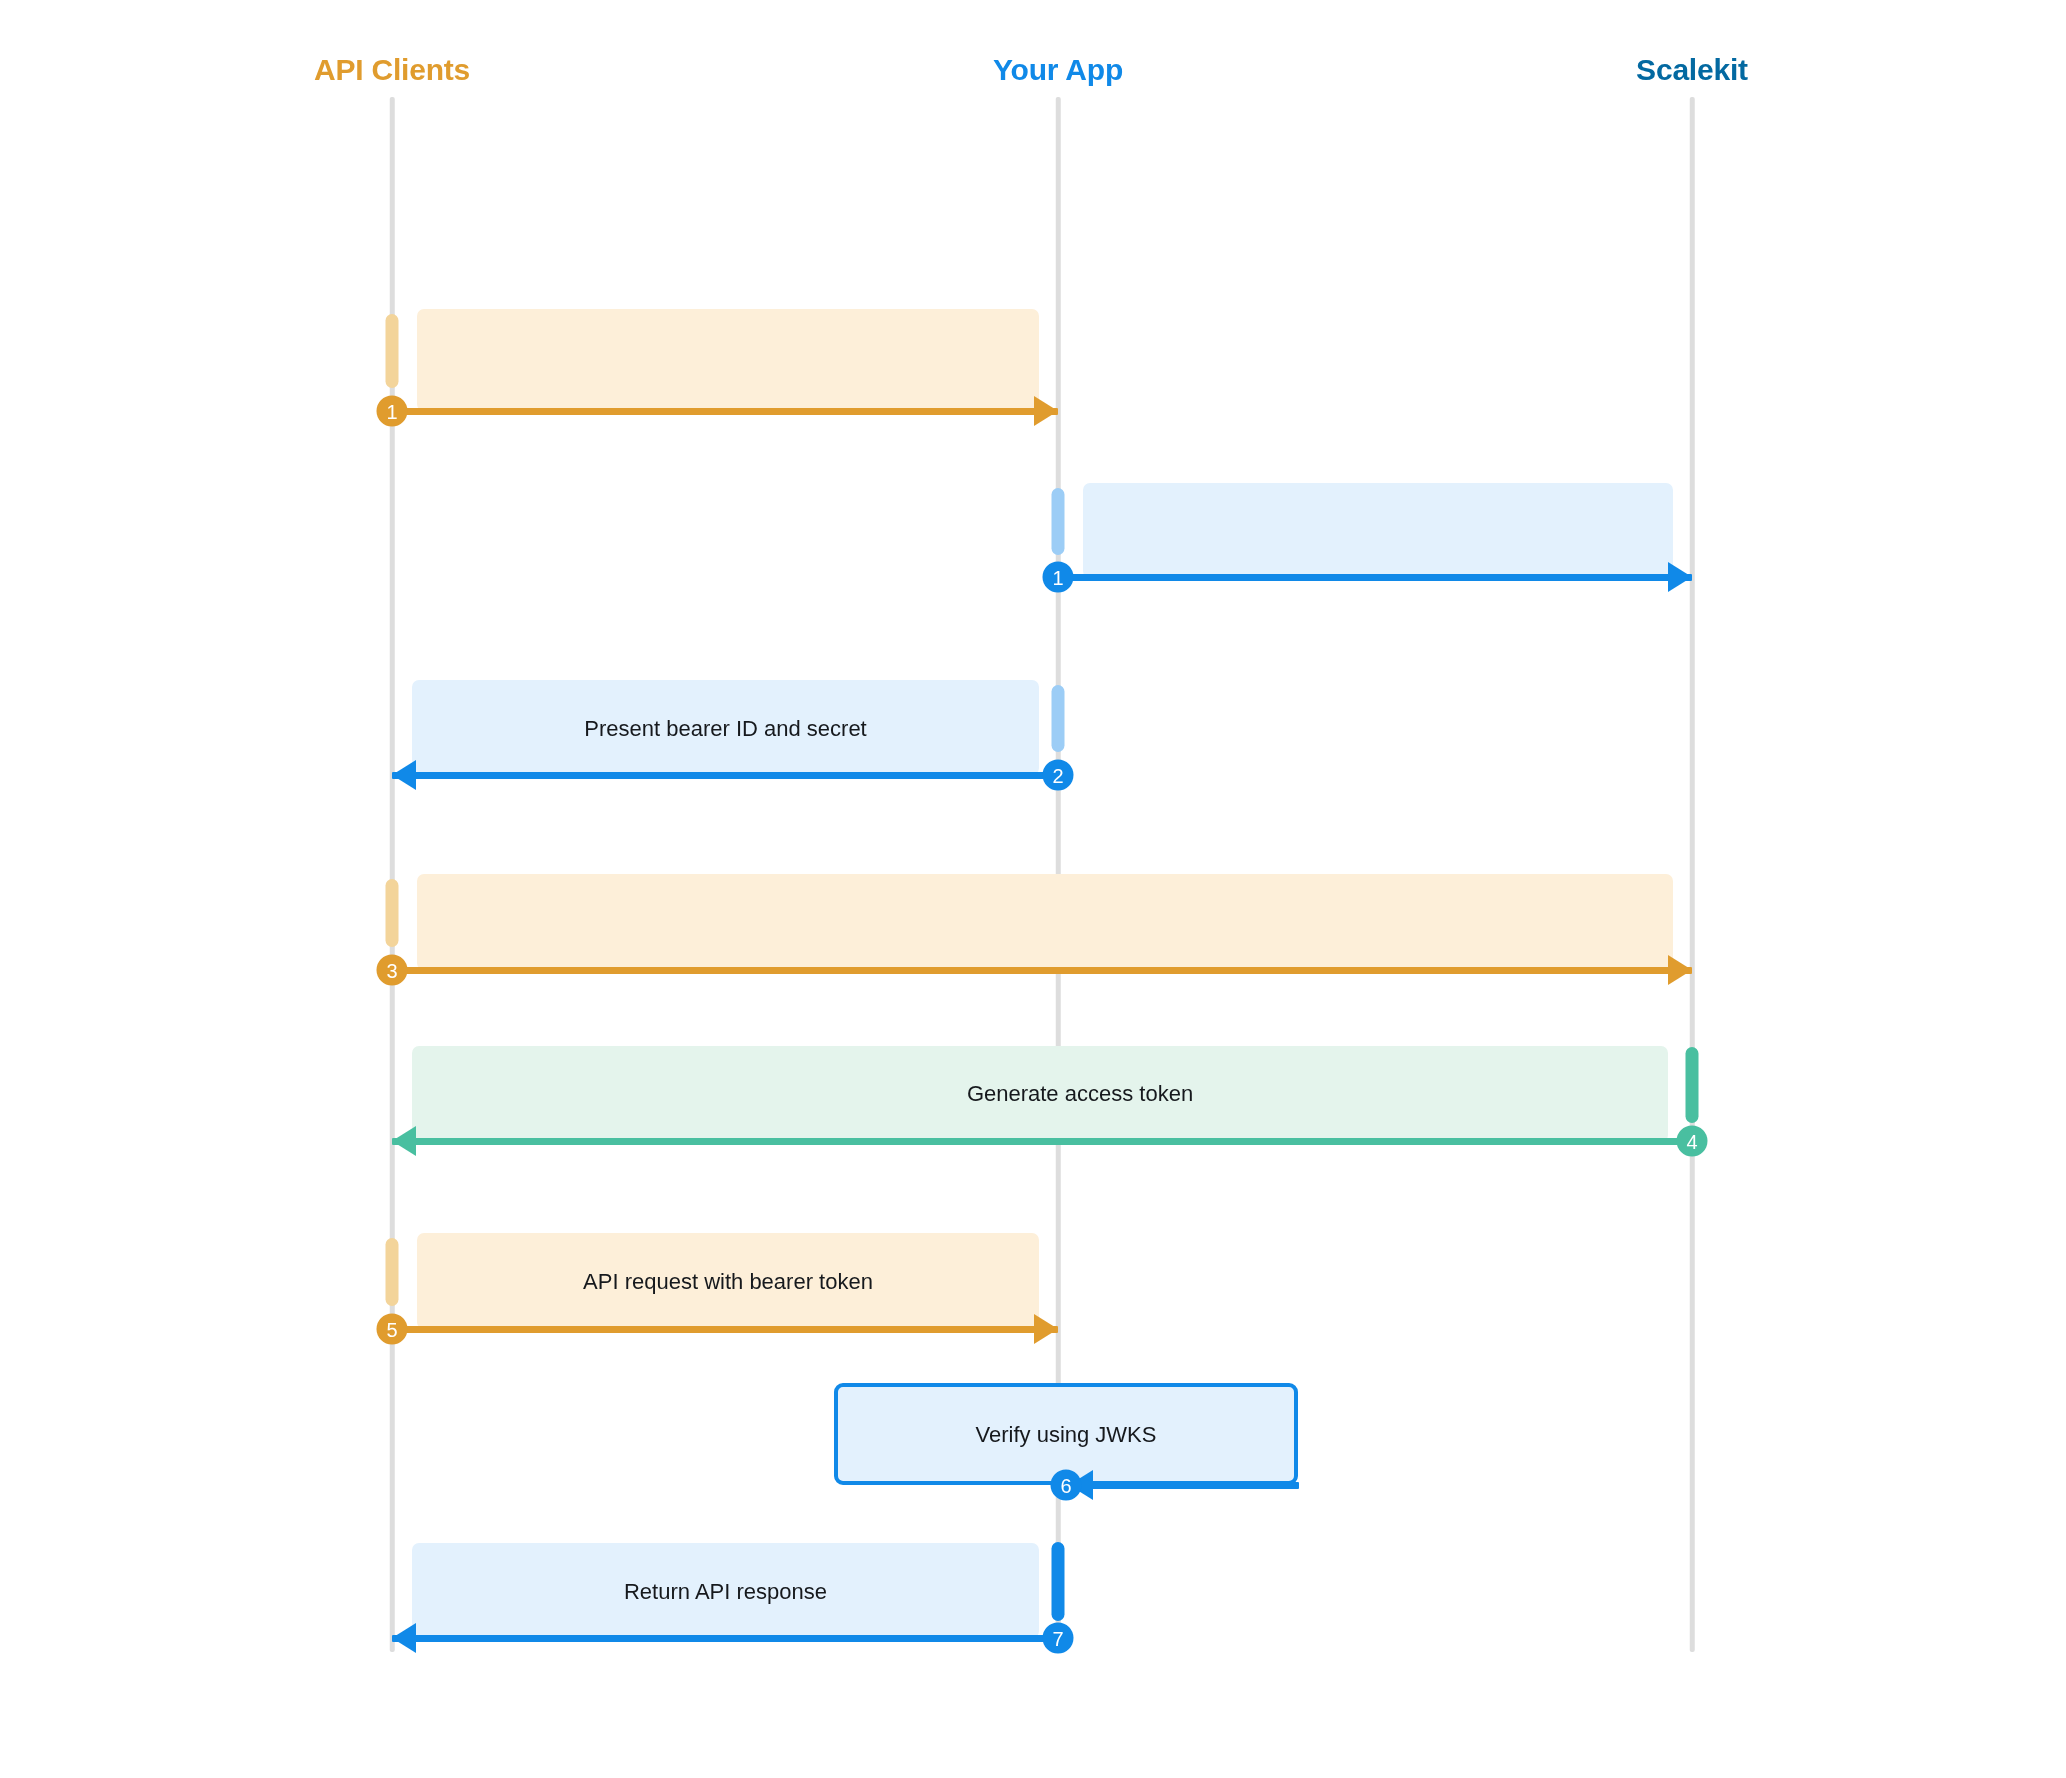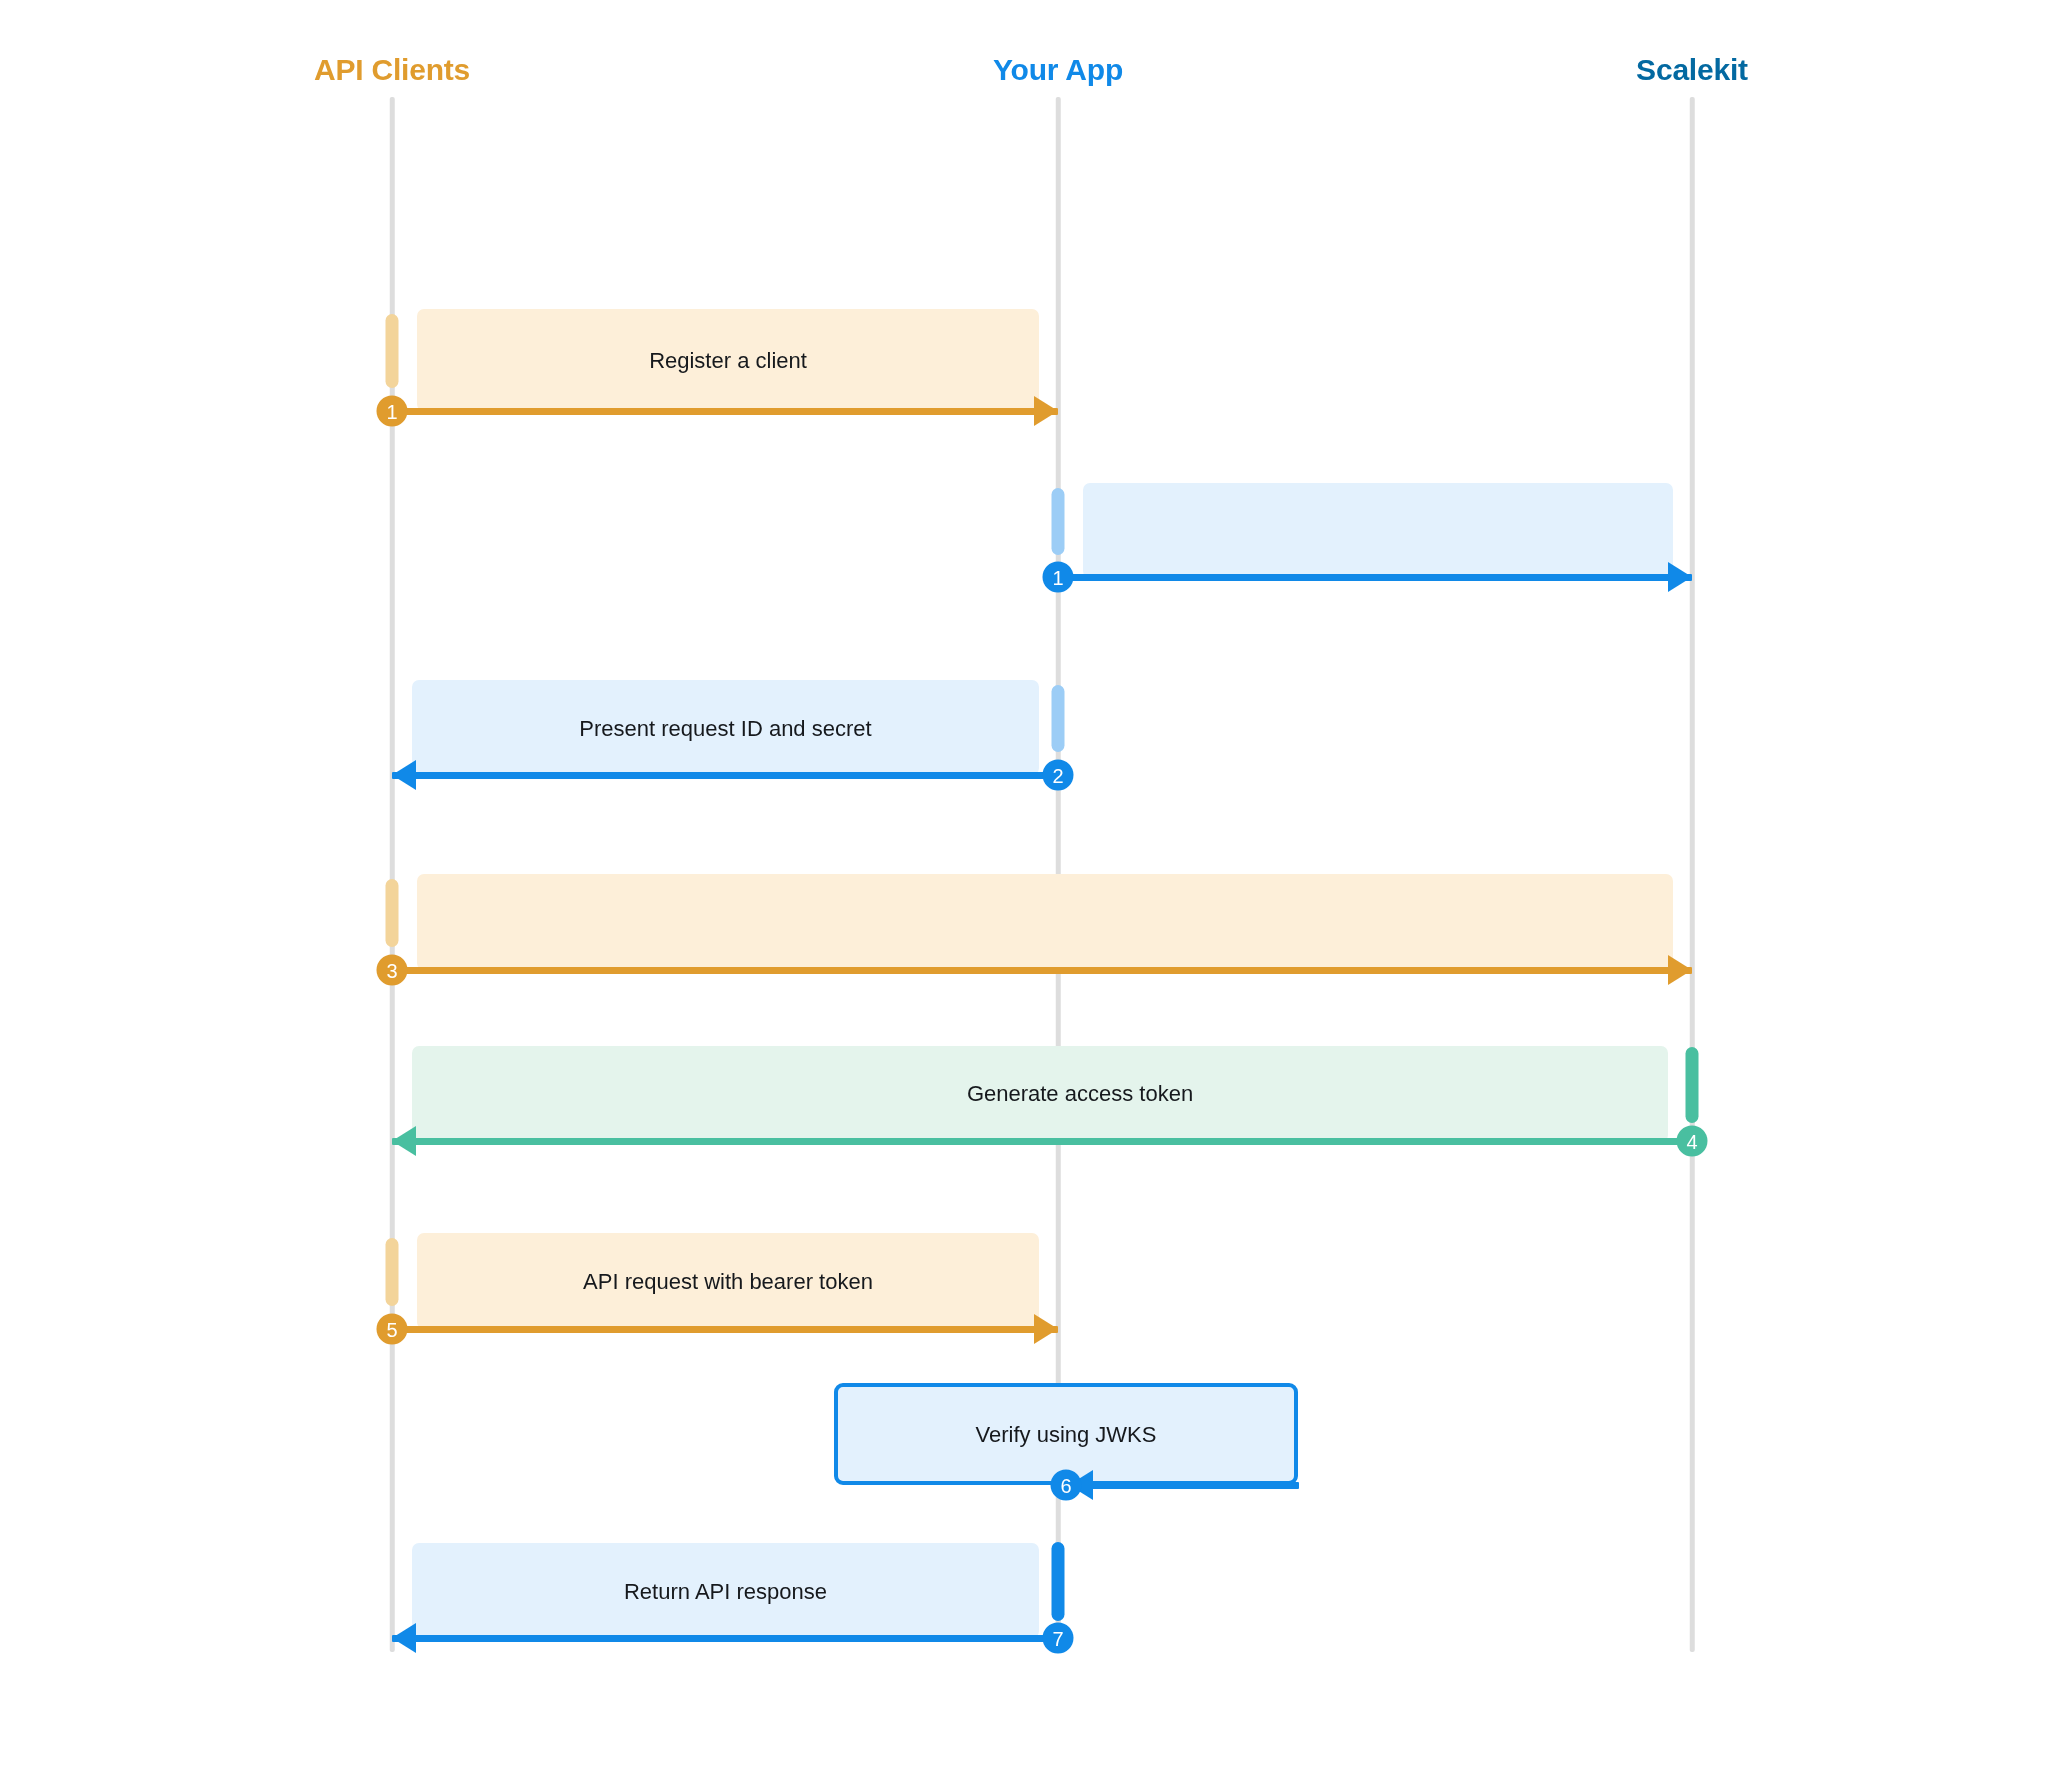--- a/index.html
+++ b/index.html
@@ -102,32 +102,31 @@
 <body>
 
 <div id="stage">
     <div class="lifeline" style="left: 392px; top: 97px; height: 1555px; background: rgb(221, 221, 221);"></div>
     <div class="lifeline" style="left: 1058px; top: 97px; height: 1555px; background: rgb(221, 221, 221);"></div>
     <div class="lifeline" style="left: 1692px; top: 97px; height: 1555px; background: rgb(221, 221, 221);"></div>
     <div class="participant" style="left: 392px; top: 55px; color: rgb(224, 156, 46);">API Clients</div>
     <div class="participant" style="left: 1058px; top: 55px; color: rgb(16, 137, 232);">Your App</div>
     <div class="participant" style="left: 1692px; top: 55px; color: #0369a1;">Scalekit</div>
     <div class="band" style="left: 417px; top: 309px; width: 622px; height: 102px; background: rgb(253, 239, 217);"></div>
-    <div class="band-label" style="left: 417px; width: 622px; top: 348px;">Register a client</div>
     <div class="arrow-line" style="left: 392px; width: 666px; top: 408px; background: rgb(224, 156, 46);"></div>
     <div class="arrow-head" style="top: 396px; left: 1034px; border-left: 24px solid rgb(224, 156, 46);"></div>
     <div class="activation" style="left: 392px; top: 314px; height: 74px; background: rgb(243, 212, 154);"></div>
     <div class="badge" style="left: 392px; top: 411px; background: rgb(224, 156, 46);">1</div>
     <div class="band" style="left: 1083px; top: 483px; width: 590px; height: 95px; background: rgb(227, 241, 253);"></div>
     <div class="arrow-line" style="left: 1058px; width: 634px; top: 574px; background: rgb(16, 137, 232);"></div>
     <div class="arrow-head" style="top: 562px; left: 1668px; border-left: 24px solid rgb(16, 137, 232);"></div>
     <div class="activation" style="left: 1058px; top: 488px; height: 67px; background: rgb(156, 205, 246);"></div>
     <div class="badge" style="left: 1058px; top: 577px; background: rgb(16, 137, 232);">1</div>
     <div class="band" style="left: 412px; top: 680px; width: 627px; height: 95px; background: rgb(227, 241, 253);"></div>
-    <div class="band-label" style="left: 412px; width: 627px; top: 716px;">Present request ID and secret</div>
+    <div class="band-label" style="left: 412px; width: 627px; top: 716px;">Present bearer ID and secret</div>
     <div class="arrow-line" style="left: 392px; width: 666px; top: 772px; background: rgb(16, 137, 232);"></div>
     <div class="arrow-head" style="top: 760px; left: 392px; border-right: 24px solid rgb(16, 137, 232);"></div>
     <div class="activation" style="left: 1058px; top: 685px; height: 67px; background: rgb(156, 205, 246);"></div>
     <div class="badge" style="left: 1058px; top: 775px; background: rgb(16, 137, 232);">2</div>
     <div class="band" style="left: 417px; top: 874px; width: 1256px; height: 96px; background: rgb(253, 239, 217);"></div>
     <div class="arrow-line" style="left: 392px; width: 1300px; top: 967px; background: rgb(224, 156, 46);"></div>
     <div class="arrow-head" style="top: 955px; left: 1668px; border-left: 24px solid rgb(224, 156, 46);"></div>
     <div class="activation" style="left: 392px; top: 879px; height: 68px; background: rgb(243, 212, 154);"></div>
     <div class="badge" style="left: 392px; top: 970px; background: rgb(224, 156, 46);">3</div>
     <div class="band" style="left: 412px; top: 1046px; width: 1256px; height: 96px; background: rgb(228, 244, 236);"></div>

